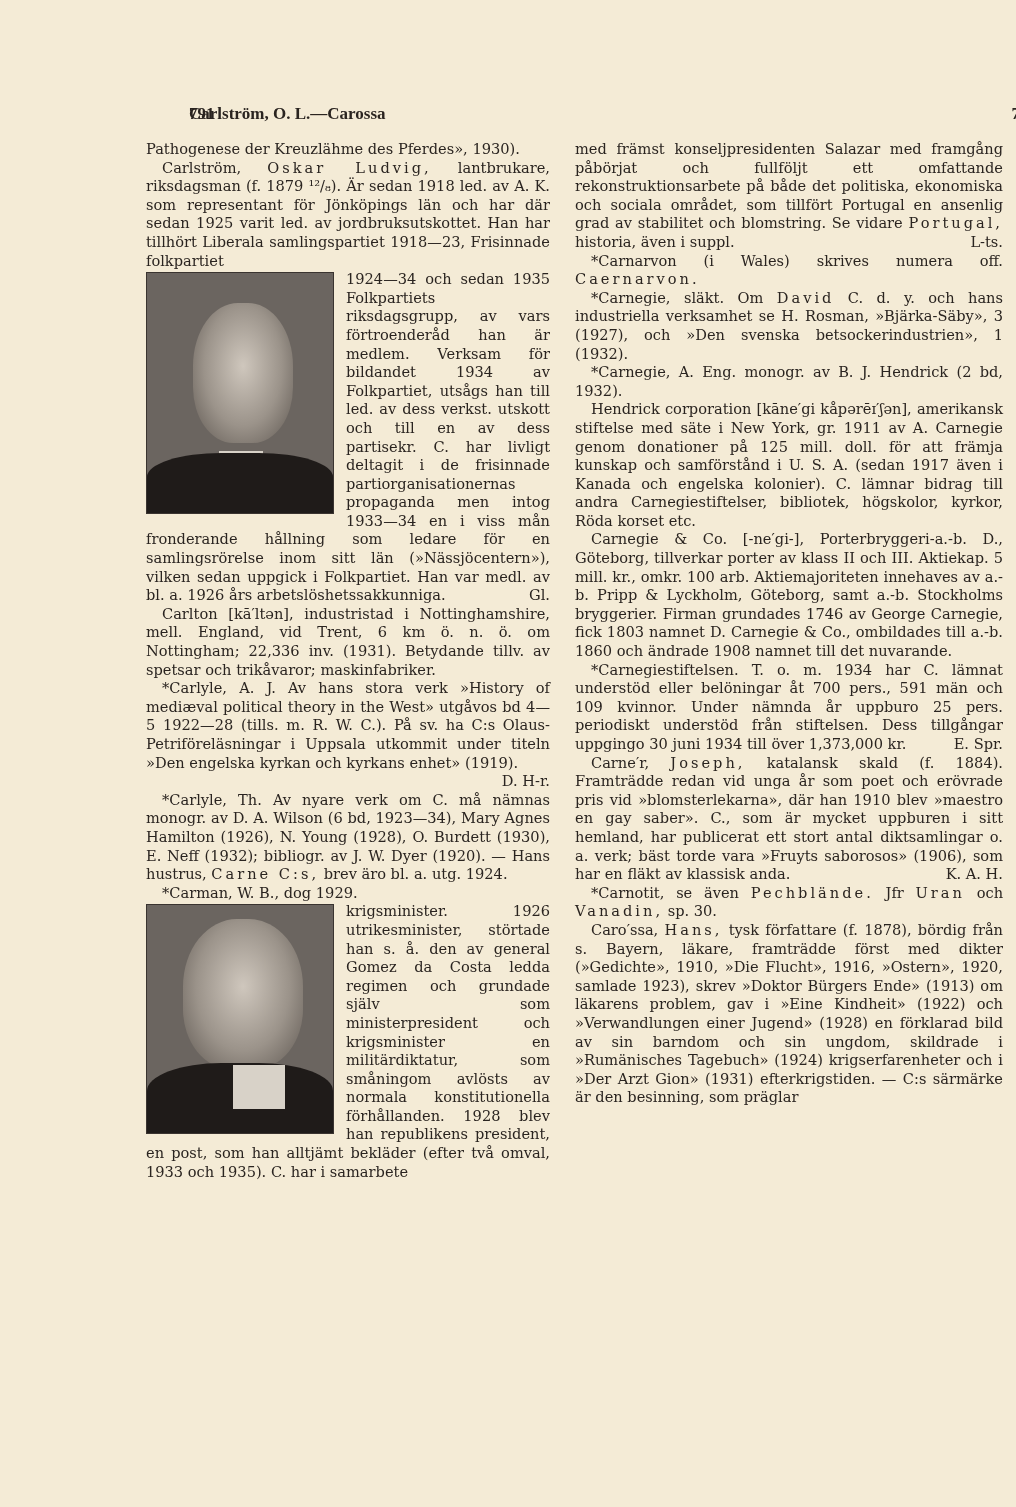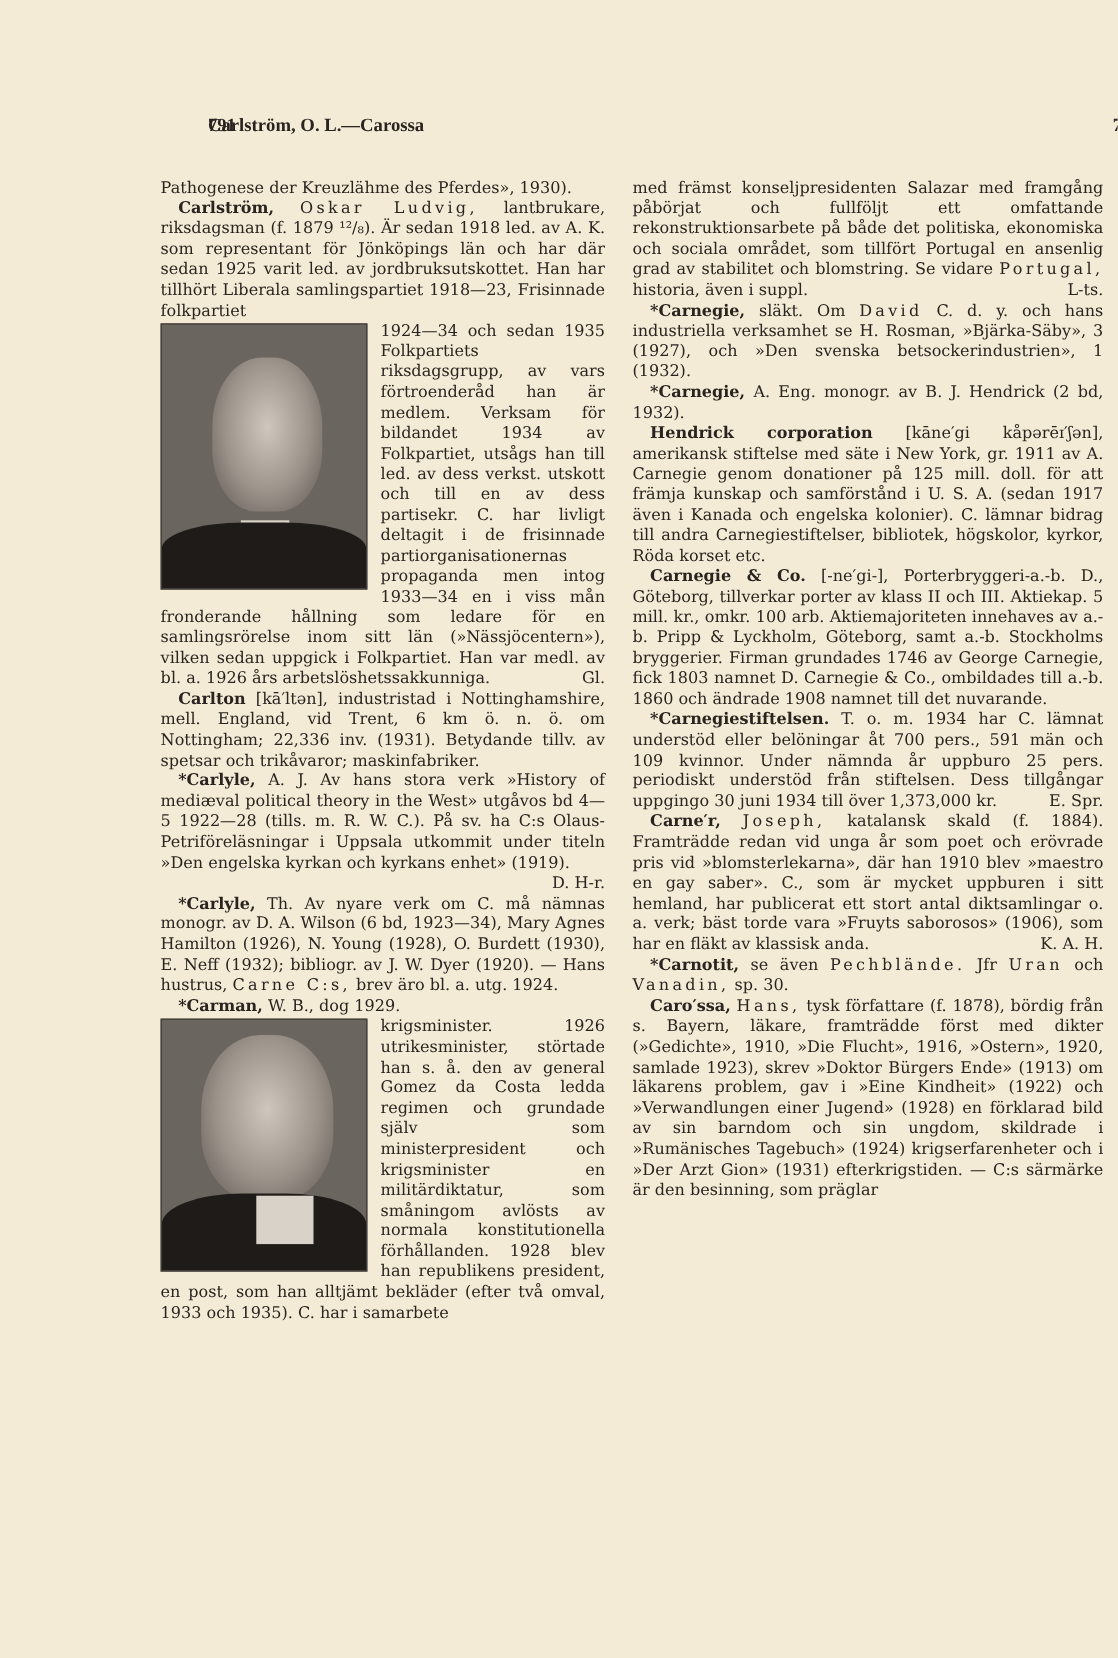--- a/index.html
+++ b/index.html
@@ -13,27 +13,27 @@
   .page-header {
     position: absolute; top: 104px; left: 146px; width: 848px; height: 24px;
     font-family: "Liberation Serif", serif; font-weight: bold; font-size: 17px; margin-left: 43px;
   }
   .page-header .pn-left { position: absolute; left: 0; top: 0; }
   .page-header .running { position: absolute; left: 0; right: 0; text-align: left; top: 0; }
   .page-header .pn-right { position: absolute; right: 0; top: 0; }
   .col {
     position: absolute; top: 140px;
     font-size: 14.6px; line-height: 18.6px;
-    text-align: justify; hyphens: manual; margin-top: 22px;
+    text-align: justify; hyphens: manual;
   }
   .col.left { left: 146px; width: 404px; }
   .col.right { left: 575px; width: 428px; }
   .col p { margin: 0; text-indent: 16px; }
   .col p.cont { text-indent: 0; }
-  b { font-weight: bold; font-family: "DejaVu Serif", serif; }
+  b { font-weight: normal; font-family: "DejaVu Serif", serif; }
   .sp { letter-spacing: 3px; }
   .photo {
     float: left; background: #6b6560; border: 1px solid #3a3430;
     margin: 2px 12px 2px 0;
     position: relative; overflow: hidden;
   }
   .photo .face {
     position: absolute; border-radius: 45% 45% 40% 40%;
     background: radial-gradient(ellipse at 50% 45%, #cfc7bd 0%, #9b938a 55%, #5d5650 100%);
   }
@@ -108,20 +108,25 @@
 </div>
 
 <div class="col right">
   <p class="cont">
     <span>med främst konseljpresidenten Salazar med framgång påbörjat och fullföljt ett omfattande rekonstruktionsarbete på både det politiska, ekonomiska och sociala området, som tillfört Portugal en ansenlig grad av stabilitet och blomstring. Se vidare</span>
     <span class="sp">Portugal,</span>
     <span>historia, även i suppl.</span>
     <span style="float:right">L-ts.</span>
   </p>
 
+  <p style="clear:both">
+    <b>*Carnarvon</b>
+    <span>(i Wales) skrives numera off.</span>
+    <span class="sp">Caernarvon.</span>
+  </p>
 
   <p>
     <b>*Carnegie,</b>
     <span>släkt. Om</span>
     <span class="sp">David</span>
     <span>C. d. y. och hans industriella verksamhet se H. Rosman, »Bjärka-Säby», 3 (1927), och »Den svenska betsockerindustrien», 1 (1932).</span>
   </p>
 
   <p>
     <b>*Carnegie,</b>

